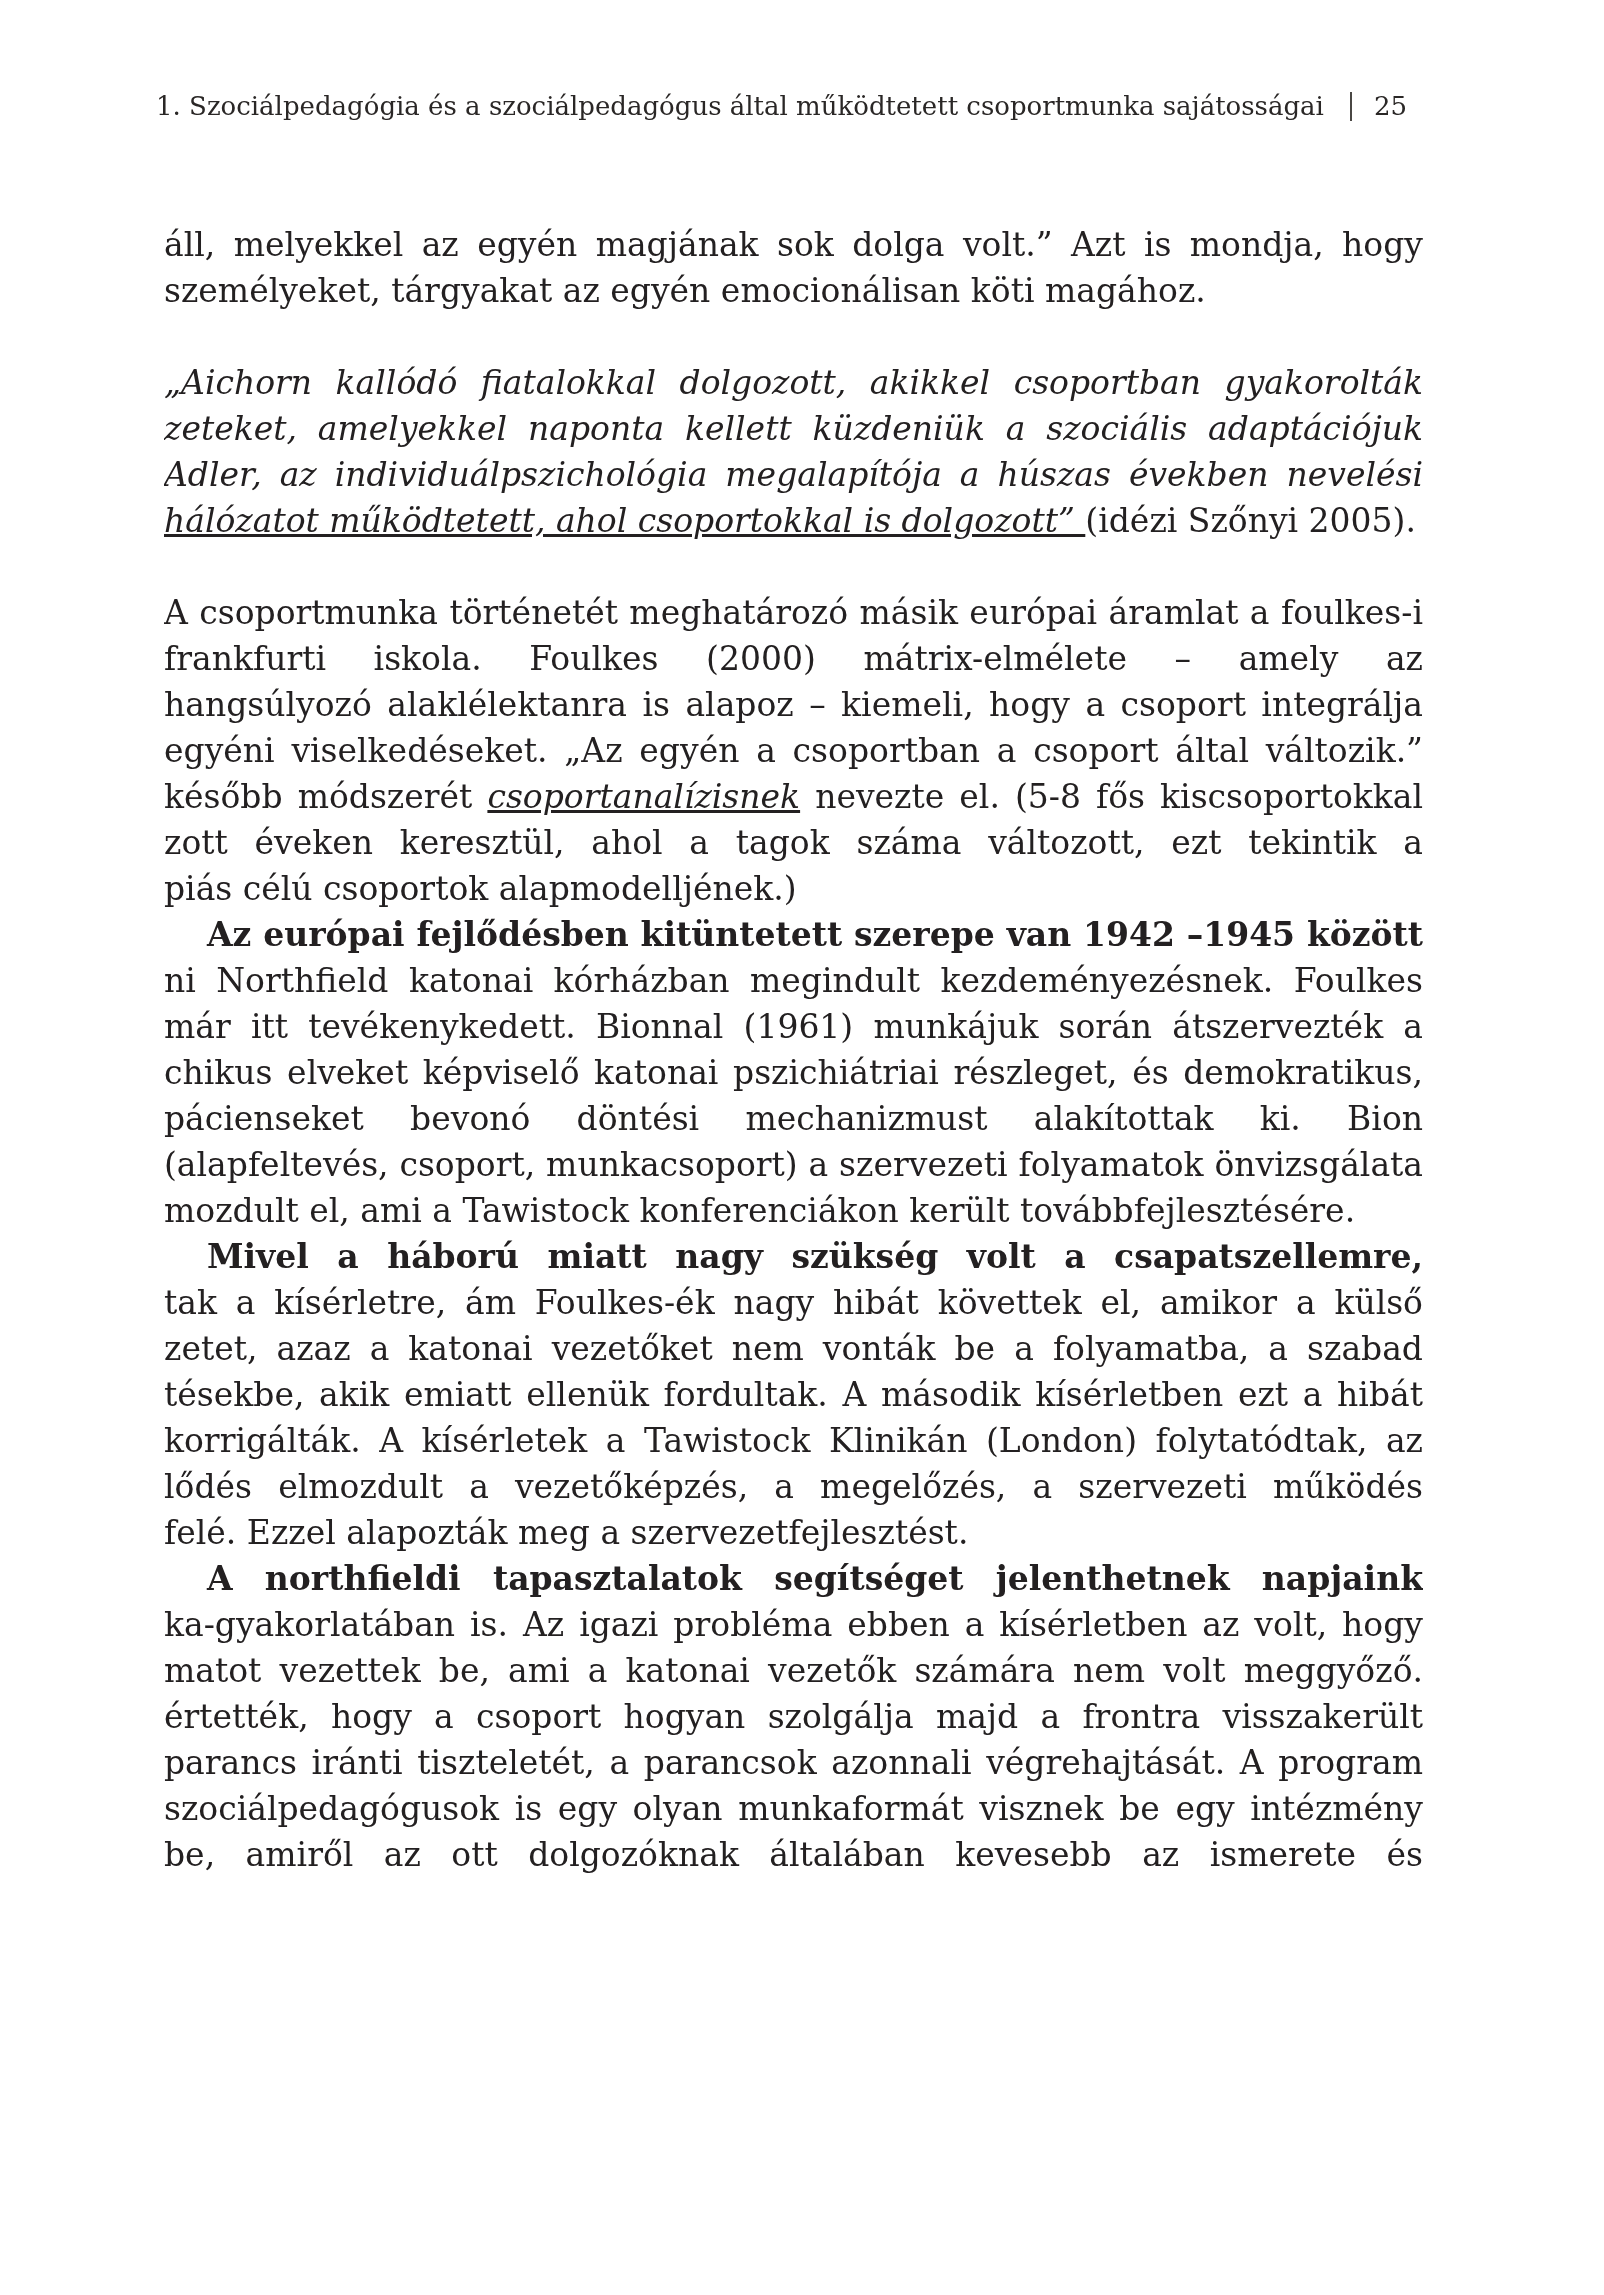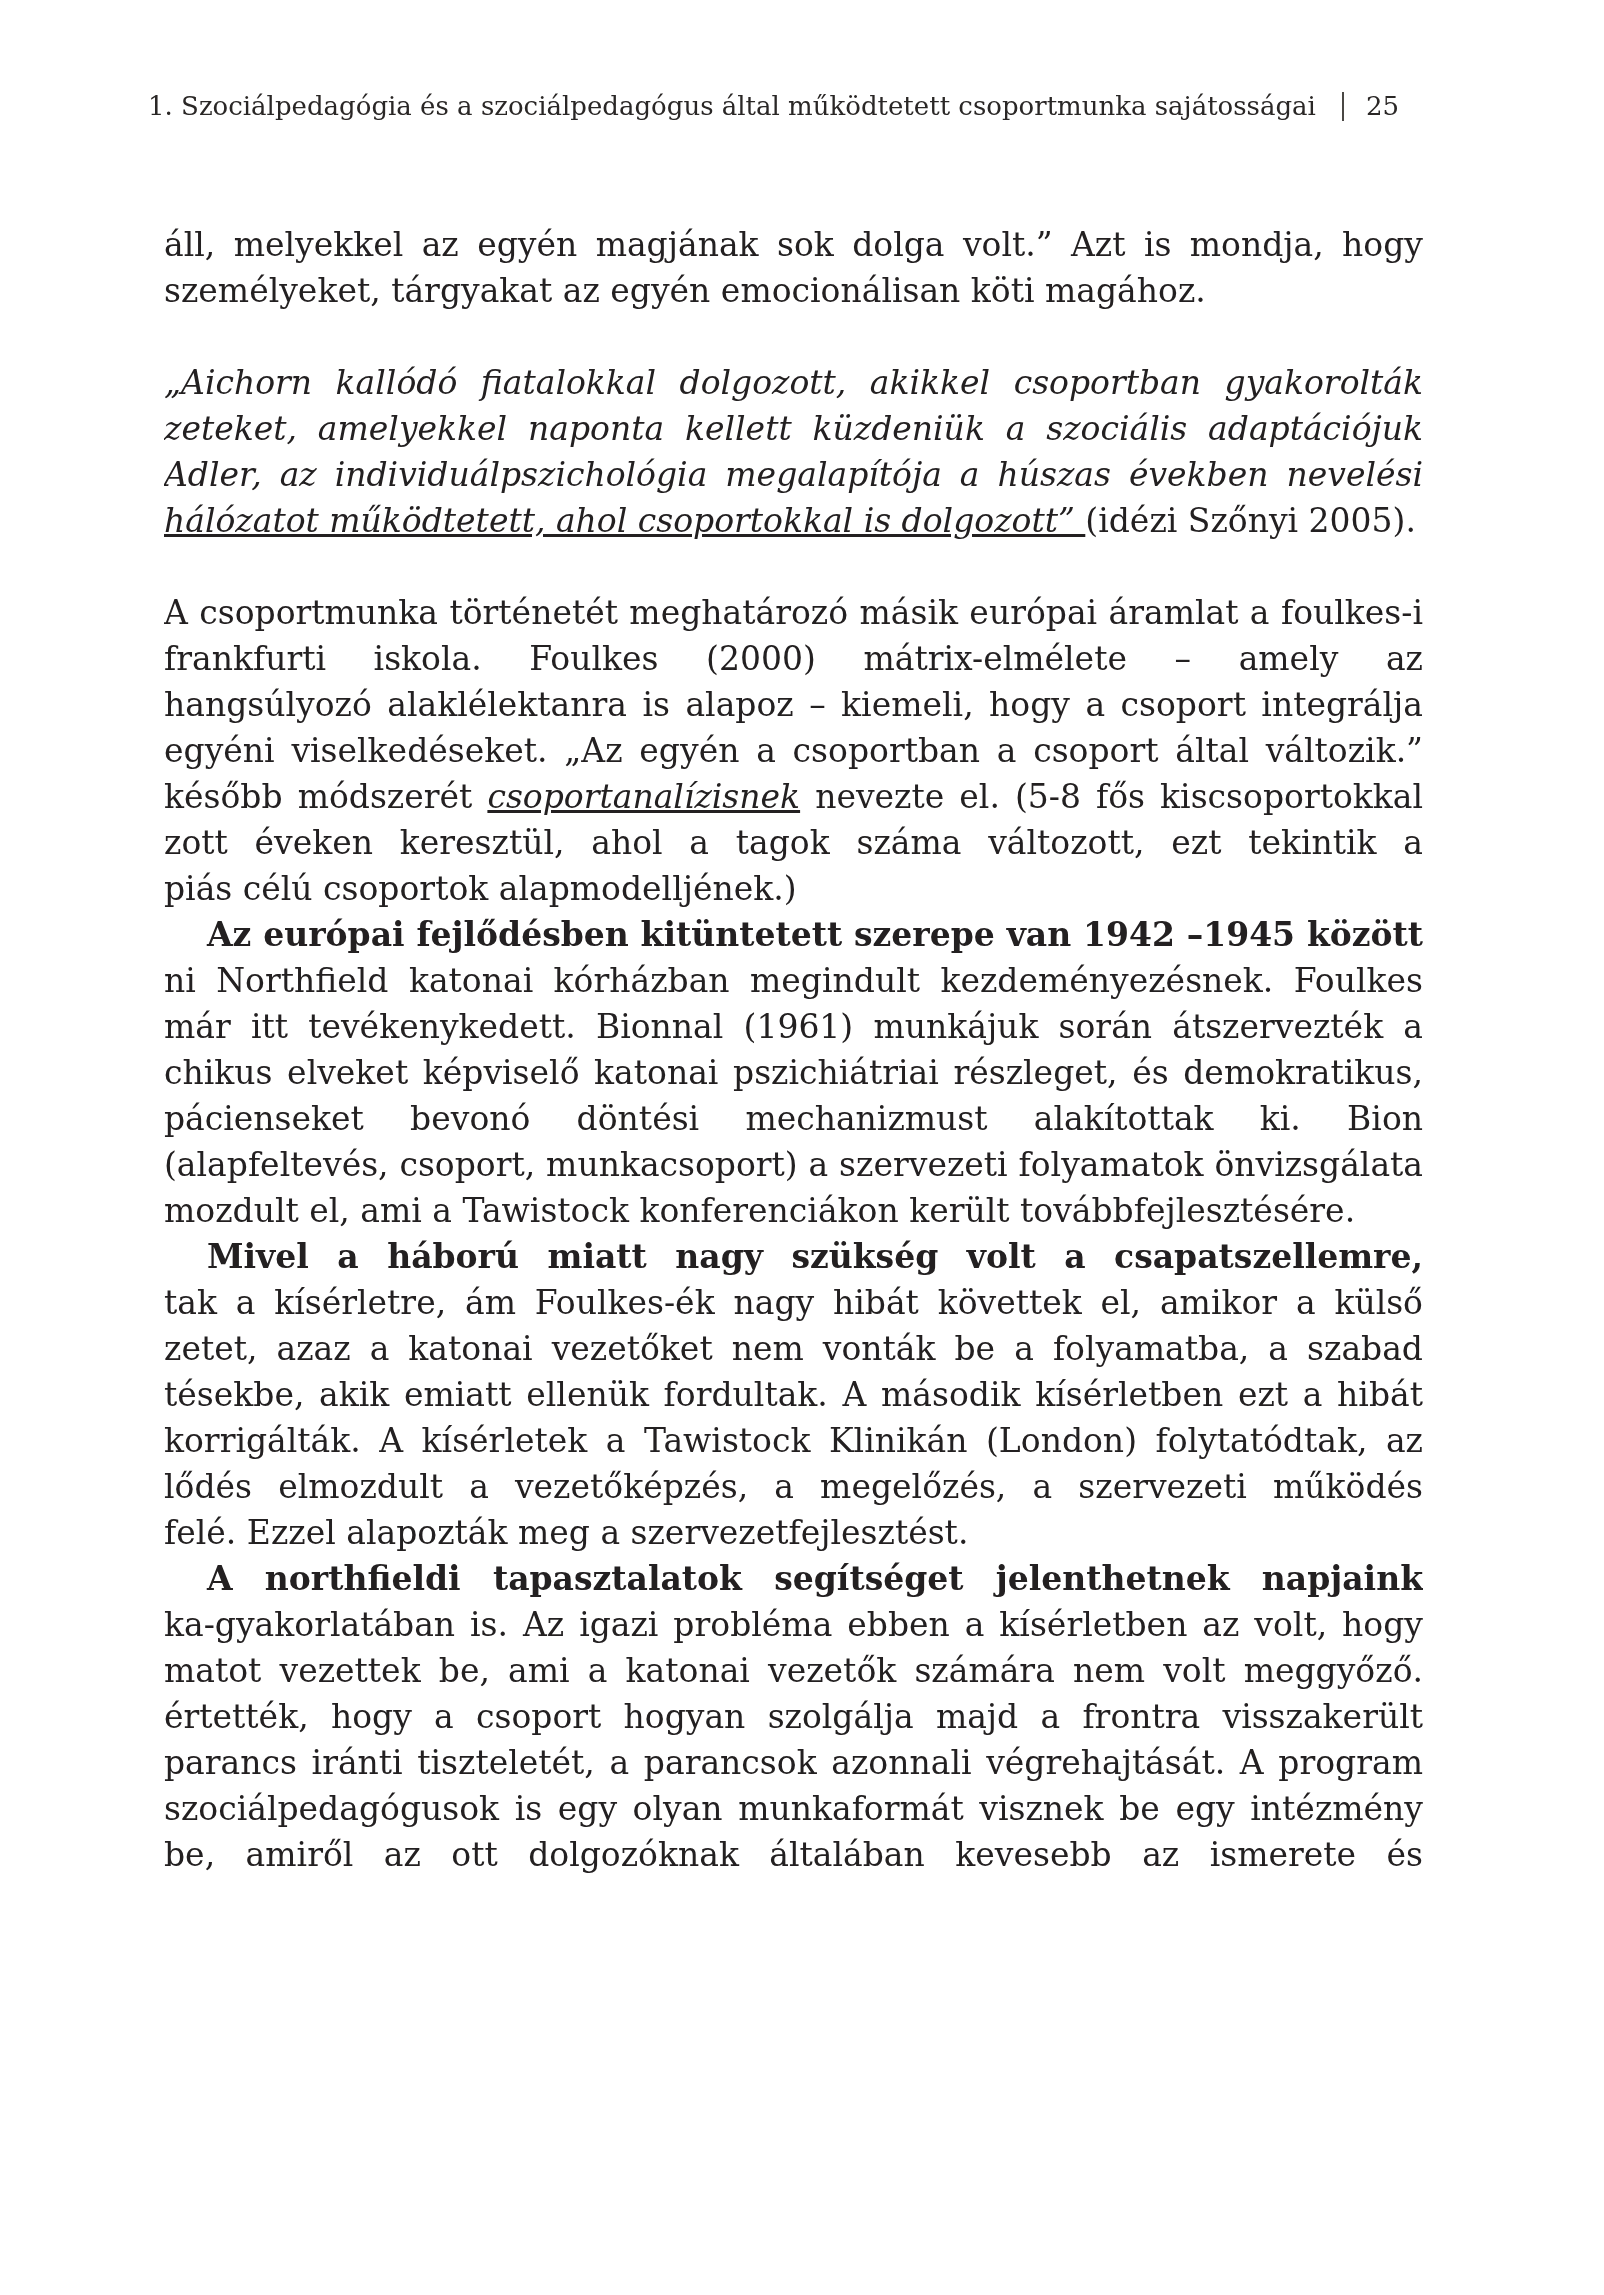--- a/index.html
+++ b/index.html
@@ -17,20 +17,21 @@
     color: #232021;
     overflow: hidden;
   }
   
   .running-header {
     position: absolute;
     top: 89px;
     left: 148px;
     width: 1259px;
     display: flex;
+    justify-content: flex-end;
     align-items: center;
     font-size: 26px;
     line-height: 34px;
     color: #2a2726;
     white-space: nowrap;
   }
   .header-rule {
     display: inline-block;
     width: 1.7px;
     height: 29px;

